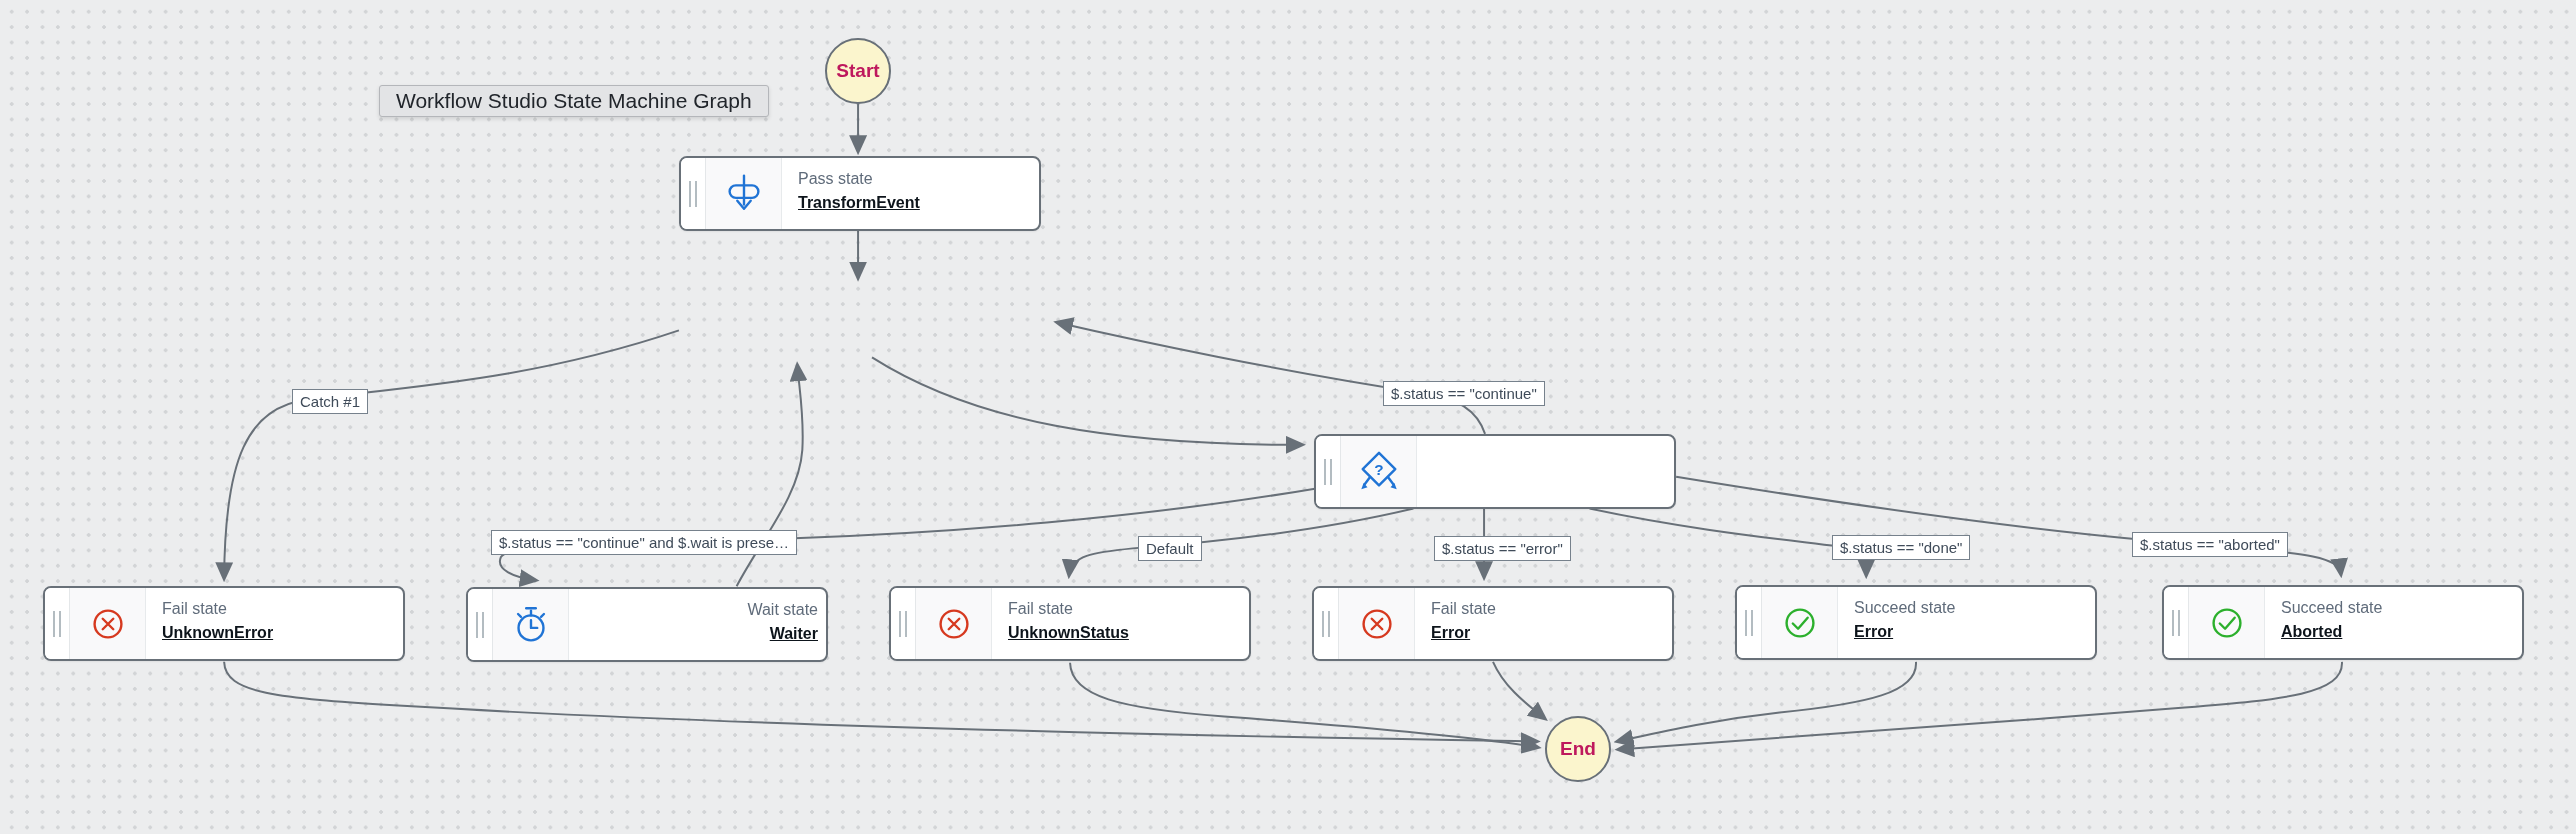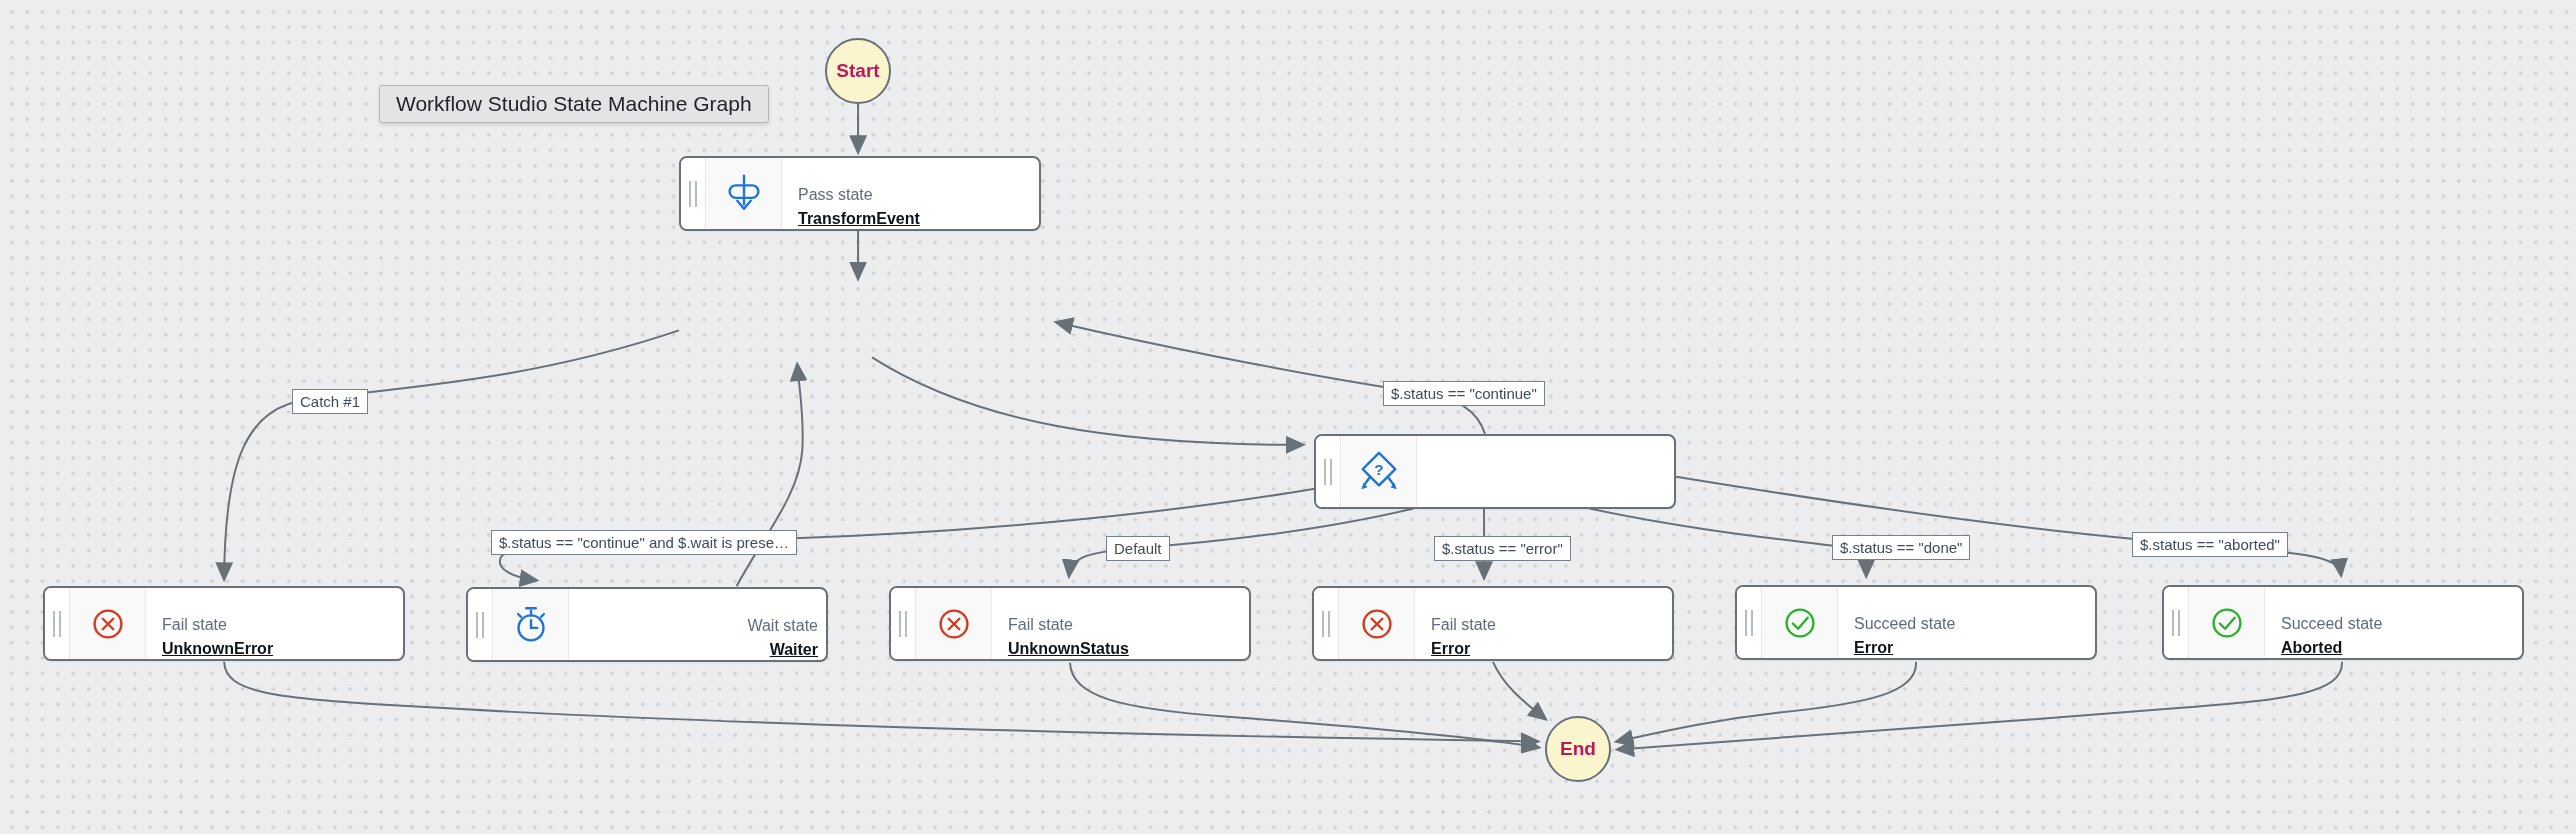--- a/index.html
+++ b/index.html
@@ -26,38 +26,38 @@
   }
   .handle i{display:block;width:2px;height:26px;background:#b3bcc1;}
   .iconbox{
     width:75px;flex:0 0 75px;display:flex;align-items:center;justify-content:center;
     background:#f9f9fa;border-right:1px solid #e7eaec;
   }
   .iconbox.lambda{
     background:linear-gradient(135deg,var(--lambda_orange_1,#f1901d),var(--lambda_orange_2,#dd6b10));
     border-right:none;border-radius:0;
   }
-  .nodetext{flex:1;padding:11px 8px 0 16px;overflow:hidden;white-space:nowrap;margin-top:16px;}
+  .nodetext{flex:1;padding:11px 8px 0 16px;overflow:hidden;white-space:nowrap;}
   .type-label{font-size:16px;line-height:20px;color:#5f6b7a;}
   .node-name{font-size:16px;line-height:28px;font-weight:700;color:#0d141b;text-decoration:underline;}
 
   .terminal{
     position:absolute;width:66px;height:66px;border-radius:50%;
     background:var(--terminal_fill,#fbf5cd);border:2px solid var(--node_border,#687078);
     box-sizing:border-box;display:flex;align-items:center;justify-content:center;
     font-size:19px;font-weight:700;color:#be185d;
   }
 
   .edge-label{
     position:absolute;background:#fff;border:1.5px solid #76818c;
     padding:3px 7px;font-size:15px;color:var(--label_text,#3f4b59);white-space:nowrap;margin-left:30px;
   }
 
   #tooltip{
-    position:absolute;left:379px;top:85px;height:38px;box-sizing:border-box;
+    position:absolute;left:379px;top:85px;height:32px;box-sizing:border-box;
     background:var(--tooltip_bg,#e3e4e6);border:1px solid #b4b6ba;border-radius:3px;
     box-shadow:0 2px 4px rgba(0,0,0,.12);
     display:flex;align-items:center;padding:0 16px;
     font-size:21px;color:#21252b;text-align:center;
   }
 
   .icon-stroke{fill:none;stroke-width:2.5;stroke-linecap:round;stroke-linejoin:round;}
   .blue{stroke:var(--accent_blue,#2074d5);}
   .red{stroke:var(--fail_red,#d6391f);}
   .green{stroke:var(--succeed_green,#2cb02c);}
@@ -87,21 +87,21 @@
     <path class="edge" marker-end="url(#arrow)" d="M225,665 C226,697 278,701 400,709 C820,734 1360,742 1544,745"></path>
     <path class="edge" marker-end="url(#arrow)" d="M1075,666 C1076,700 1125,712 1230,720 C1390,732 1490,742 1545,751"></path>
     <path class="edge" marker-end="url(#arrow)" d="M1500,665 C1511,690 1532,706 1552,722"></path>
     <path class="edge" marker-end="url(#arrow)" d="M1925,665 C1927,696 1876,707 1788,716 C1715,724 1662,737 1625,745"></path>
     <path class="edge" marker-end="url(#arrow)" d="M2353,665 C2355,697 2295,703 2195,711 C1990,727 1755,745 1626,753"></path>
   </svg>
 
   <div class="edge-label" style="left:262px;top:389px;">Catch #1</div>
   <div class="edge-label" style="left:1353px;top:381px;">$.status == "continue"</div>
   <div class="edge-label" style="left:461px;top:530px;">$.status == "continue" and $.wait is prese…</div>
-  <div class="edge-label" style="left:1076px;top:536px;">Default</div>
+  <div class="edge-label" style="left:1108px;top:536px;">Default</div>
   <div class="edge-label" style="left:1404px;top:536px;">$.status == "error"</div>
   <div class="edge-label" style="left:1802px;top:535px;">$.status == "done"</div>
   <div class="edge-label" style="left:2102px;top:532px;">$.status == "aborted"</div>
 
   <div class="terminal" style="left:825px;top:38px;">
     <span>Start</span>
   </div>
   <div class="terminal" style="left:1545px;top:716px;text-align:right;">
     <span>End</span>
   </div>

